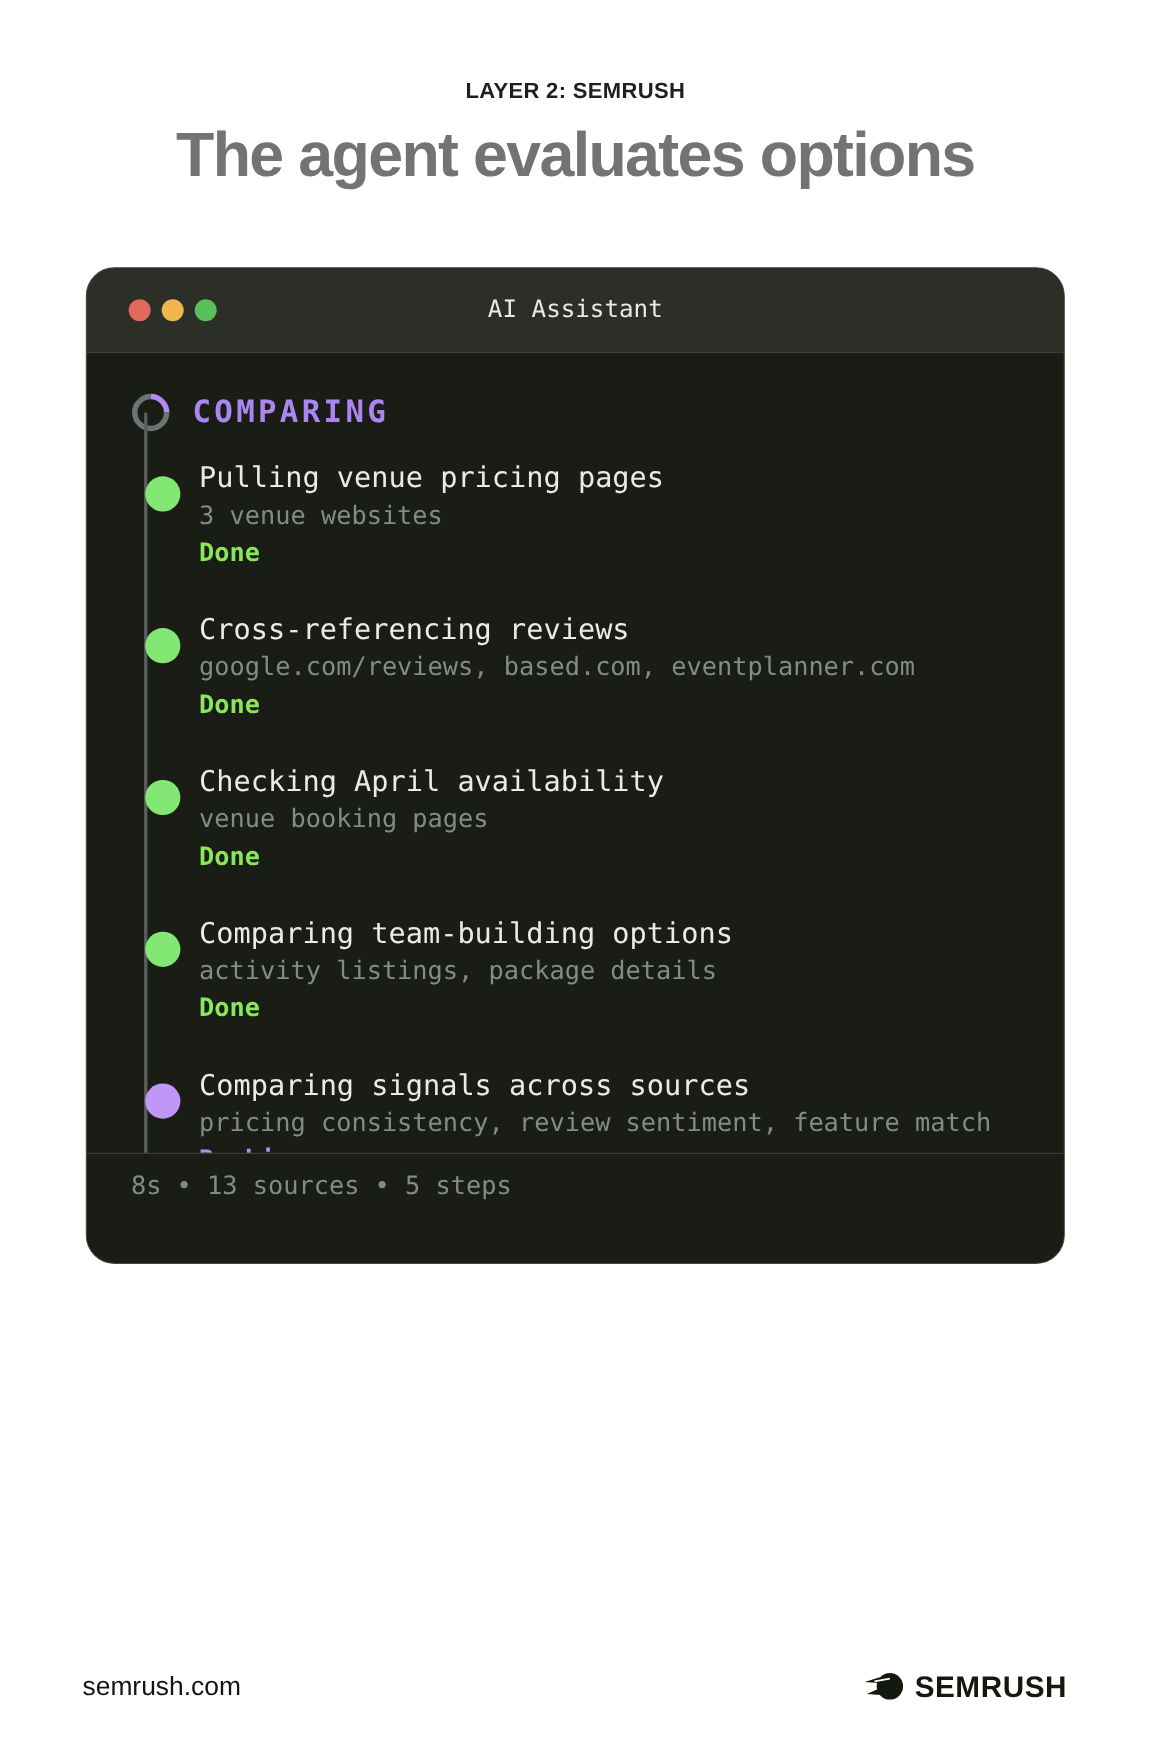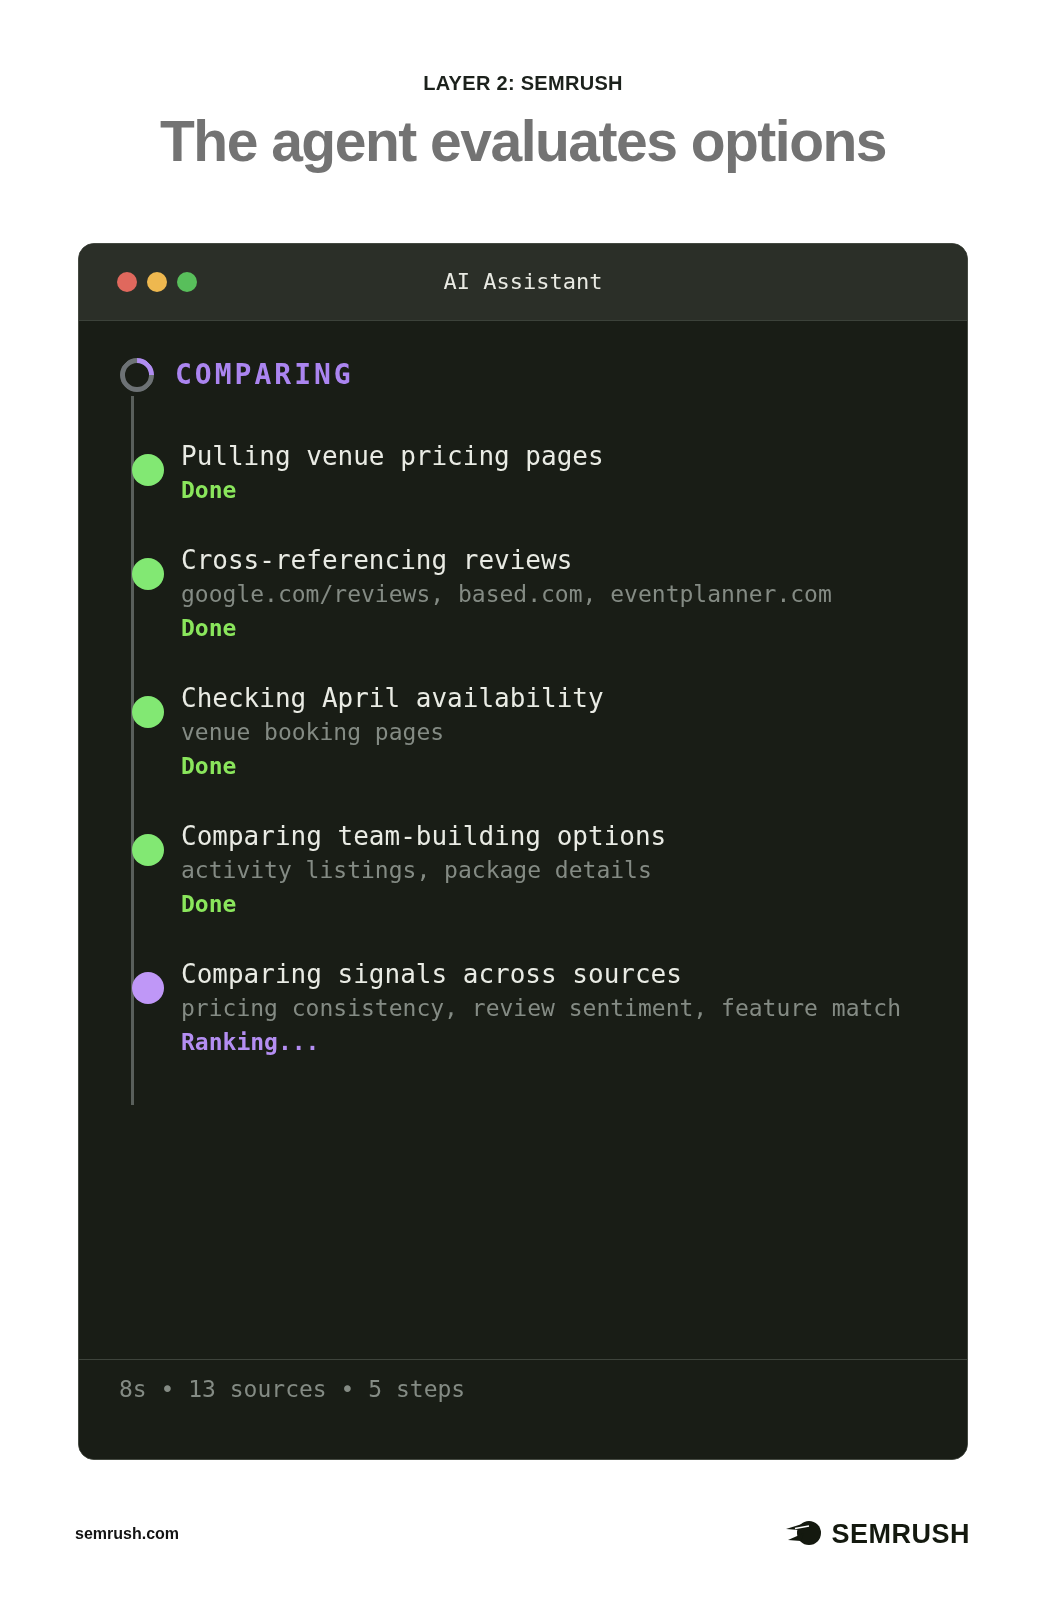--- a/index.html
+++ b/index.html
@@ -4,59 +4,59 @@
 <style>
   * { margin:0; padding:0; box-sizing:border-box; }
   html,body { width:1046px; height:1600px; }
   body { background:#ffffff; font-family:"Liberation Sans",sans-serif; position:relative; overflow:hidden; }
 
   .eyebrow { position:absolute; top:72px; left:0; width:100%; text-align:center;
              font-size:20px; font-weight:600; letter-spacing:.3px; color:#1c211c; }
   .headline { position:absolute; top:108px; left:0; width:100%; text-align:center;
               font-size:57px; font-weight:600; letter-spacing:-1.5px; color:#737373; }
 
-  .window { position:absolute; left:78px; top:243px; width:890px; height:1217px;
-            background:#191d16; border:1px solid #454a42; border-radius:16px;
+  .window { position:absolute; left:78px; top:243px; width:890px; height:906px;
+            background:#191d16; border:1px solid #454a42; border-radius:26px;
             overflow:hidden; font-family:"DejaVu Sans Mono",monospace; }
 
   .titlebar { height:77px; background:#2b2f28; border-bottom:1px solid #3c423a; position:relative; }
   .lights { position:absolute; left:38px; top:50%; transform:translateY(-50%); display:flex; gap:10px; }
   .light { width:20px; height:20px; border-radius:50%; }
   .light.red    { background:#e0685d; }
   .light.yellow { background:#eeb84f; }
   .light.green  { background:#58bf5b; }
   .win-title { position:absolute; left:0; right:0; top:50%; transform:translateY(-52%);
                text-align:center; font-size:22px; color:#e9eae3; }
 
   .prompt-section { padding:44px 40px 48px; border-bottom:2px solid #3c423a; }
   .prompt { font-size:26px; line-height:38px; color:#eef0e8; max-width:818px; }
 
   .compare-header { display:flex; align-items:center; gap:21px; margin:35px 0 0 41px; height:37px; }
   .spinner { width:34px; height:34px; flex:none; border:5px solid #6d7275; border-top-color:#b18df2;
              border-radius:50%; transform:rotate(45deg); }
   .compare-label { font-size:28px; font-weight:bold; letter-spacing:3px; color:#ab85f0; }
 
-  .timeline { position:relative; margin-top:46px; }
+  .timeline { position:relative; margin-top:25px; }
   .tl-line { position:absolute; left:52px; top:-43px; width:3px; height:709px; background:#595f5b; }
 
   .step { position:relative; padding-left:102px; margin-bottom:36px; }
   .dot { position:absolute; left:53px; top:15px; width:32px; height:32px; border-radius:50%; background:#82e873; }
   .step.active .dot { background:#bf97f7; }
   .step-title   { font-size:26px; line-height:34px; color:#e9ebe4; }
   .step-sources { font-size:23px; line-height:34px; color:#848b84; }
   .step-status  { font-size:23px; line-height:34px; font-weight:bold; color:#8ae65c; }
   .step.active .step-status { color:#b48ef2; }
 
   .win-footer { position:absolute; left:0; right:0; bottom:0; height:100px;
                 border-top:1px solid #3e443c; padding:16px 0 0 40px; background:#191d16; }
   .stats { font-size:23px; color:#848b84; }
 
   .page-footer { position:absolute; left:75px; right:76px; top:1512px; height:44px;
                  display:flex; justify-content:space-between; align-items:center; }
-  .site { font-size:16px; color:#131313;font-weight:bold; }
+  .site { font-size:24px; color:#131313; }
   .brand { display:flex; gap:8px; }
   .brand-icon { width:38px; height:28px; }
   .brand-text { font-size:27px; font-weight:700; letter-spacing:.5px; color:#14190f; }
 </style>
 </head>
 <body>
 
 <div class="eyebrow">LAYER 2: SEMRUSH</div>
 <h1 class="headline">The agent evaluates options</h1>
 
@@ -76,20 +76,21 @@
     <span class="spinner"></span>
     <span class="compare-label">COMPARING</span>
   </div>
 
   <div class="timeline">
     <div class="tl-line"></div>
 
     <div class="step done">
       <span class="dot"></span>
       <div class="step-title">Pulling venue pricing pages</div>
+      <div class="step-sources">3 venue websites</div>
       <div class="step-status">Done</div>
     </div>
 
     <div class="step done">
       <span class="dot"></span>
       <div class="step-title">Cross-referencing reviews</div>
       <div class="step-sources">google.com/reviews, based.com, eventplanner.com</div>
       <div class="step-status">Done</div>
     </div>
 

